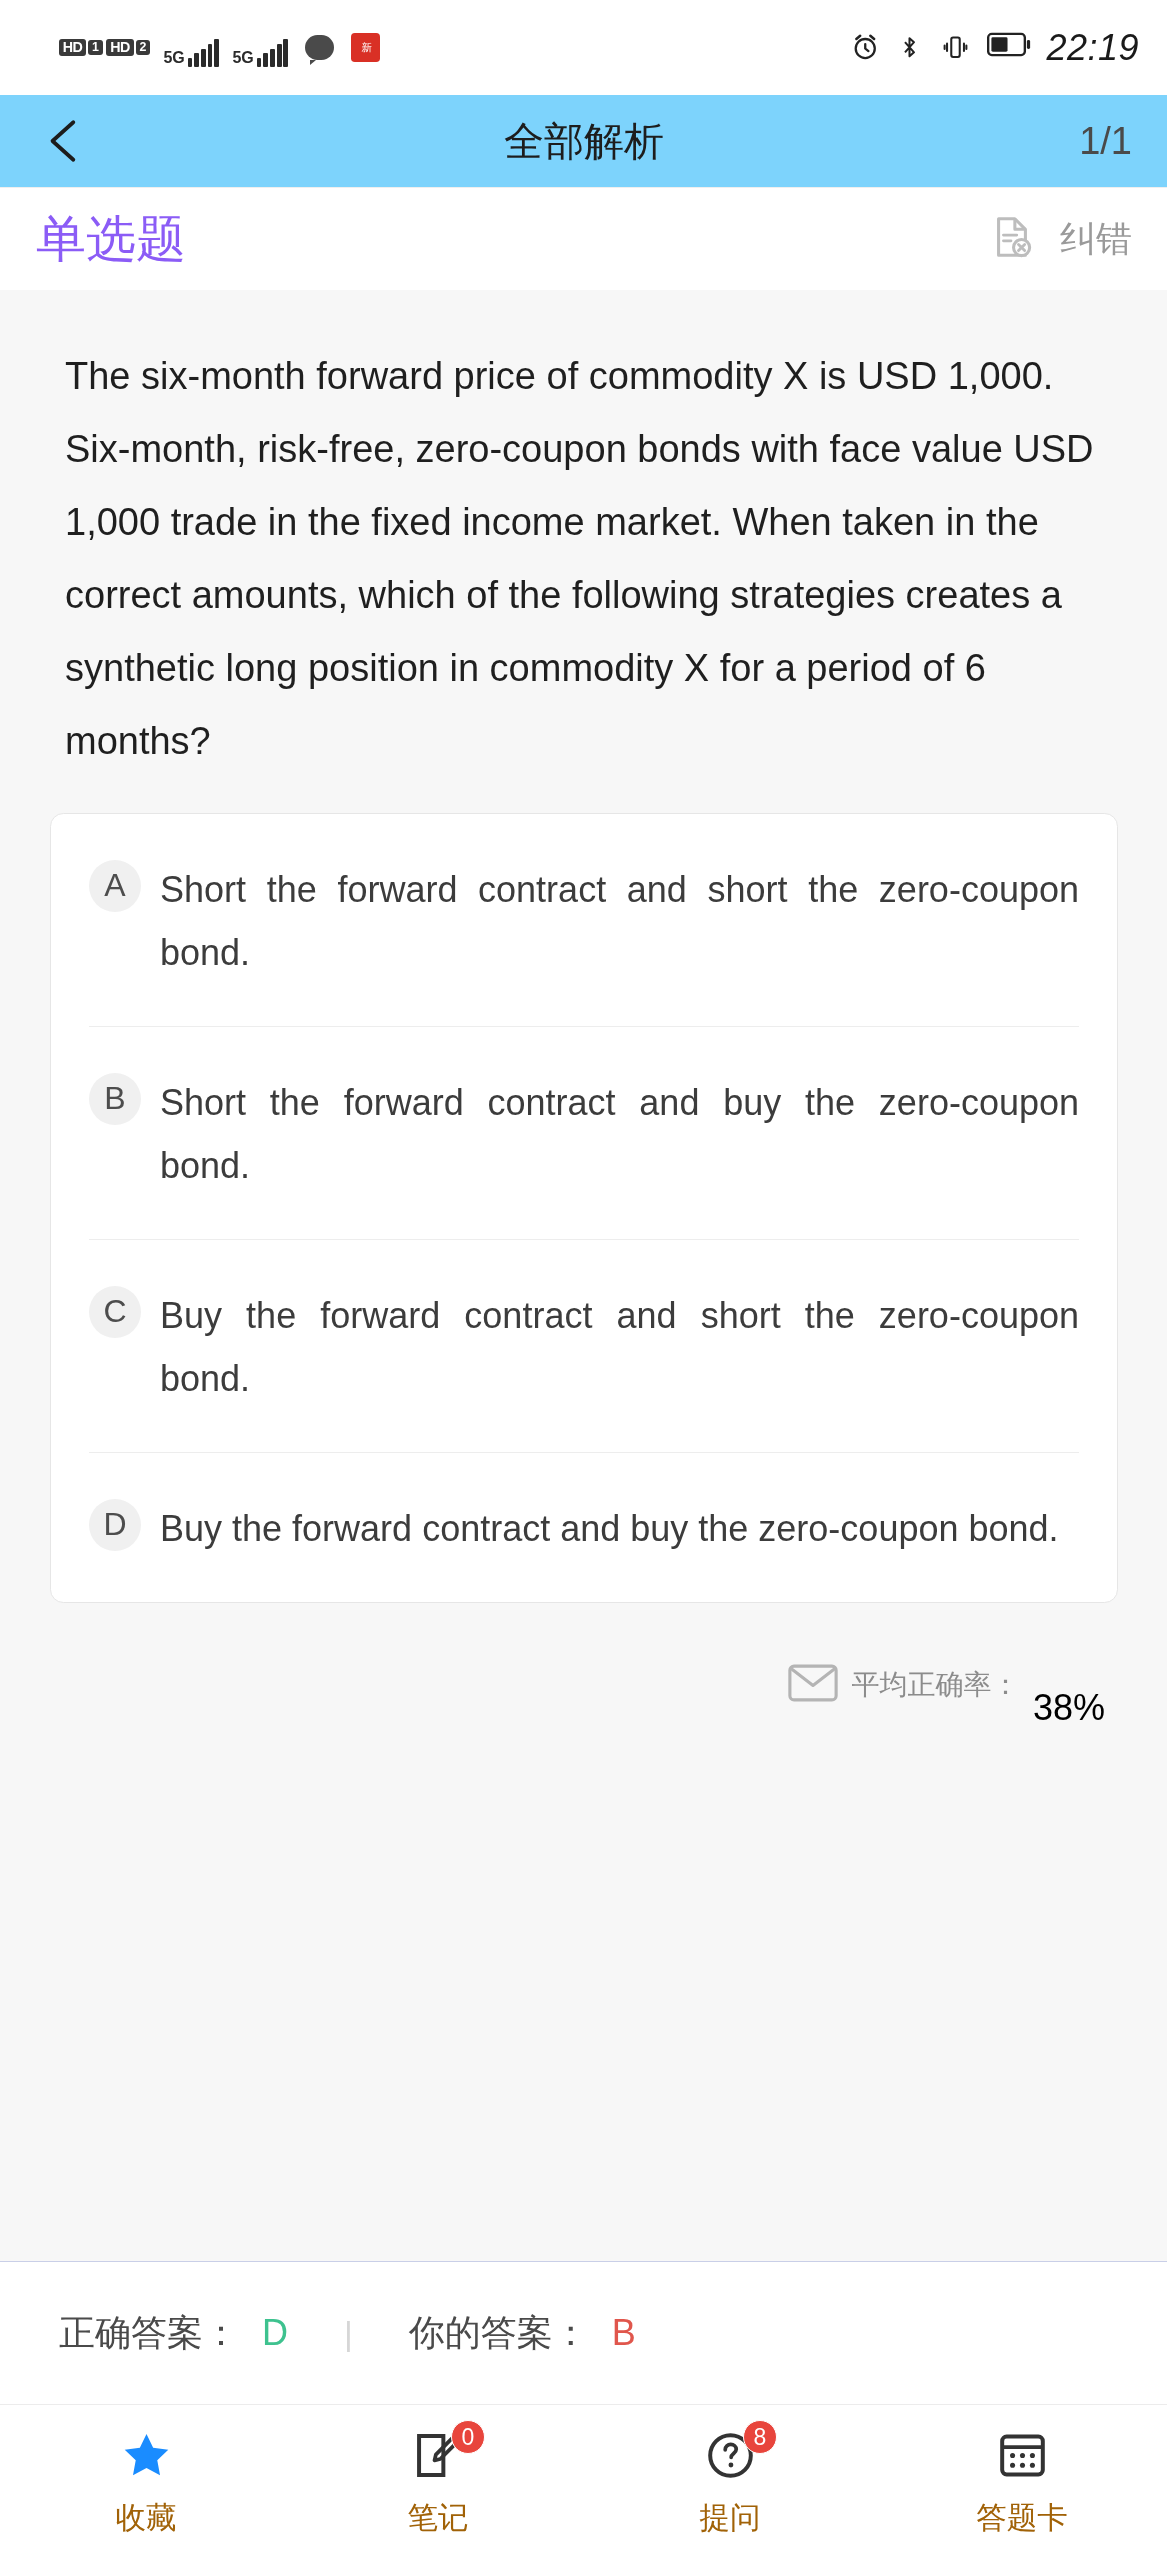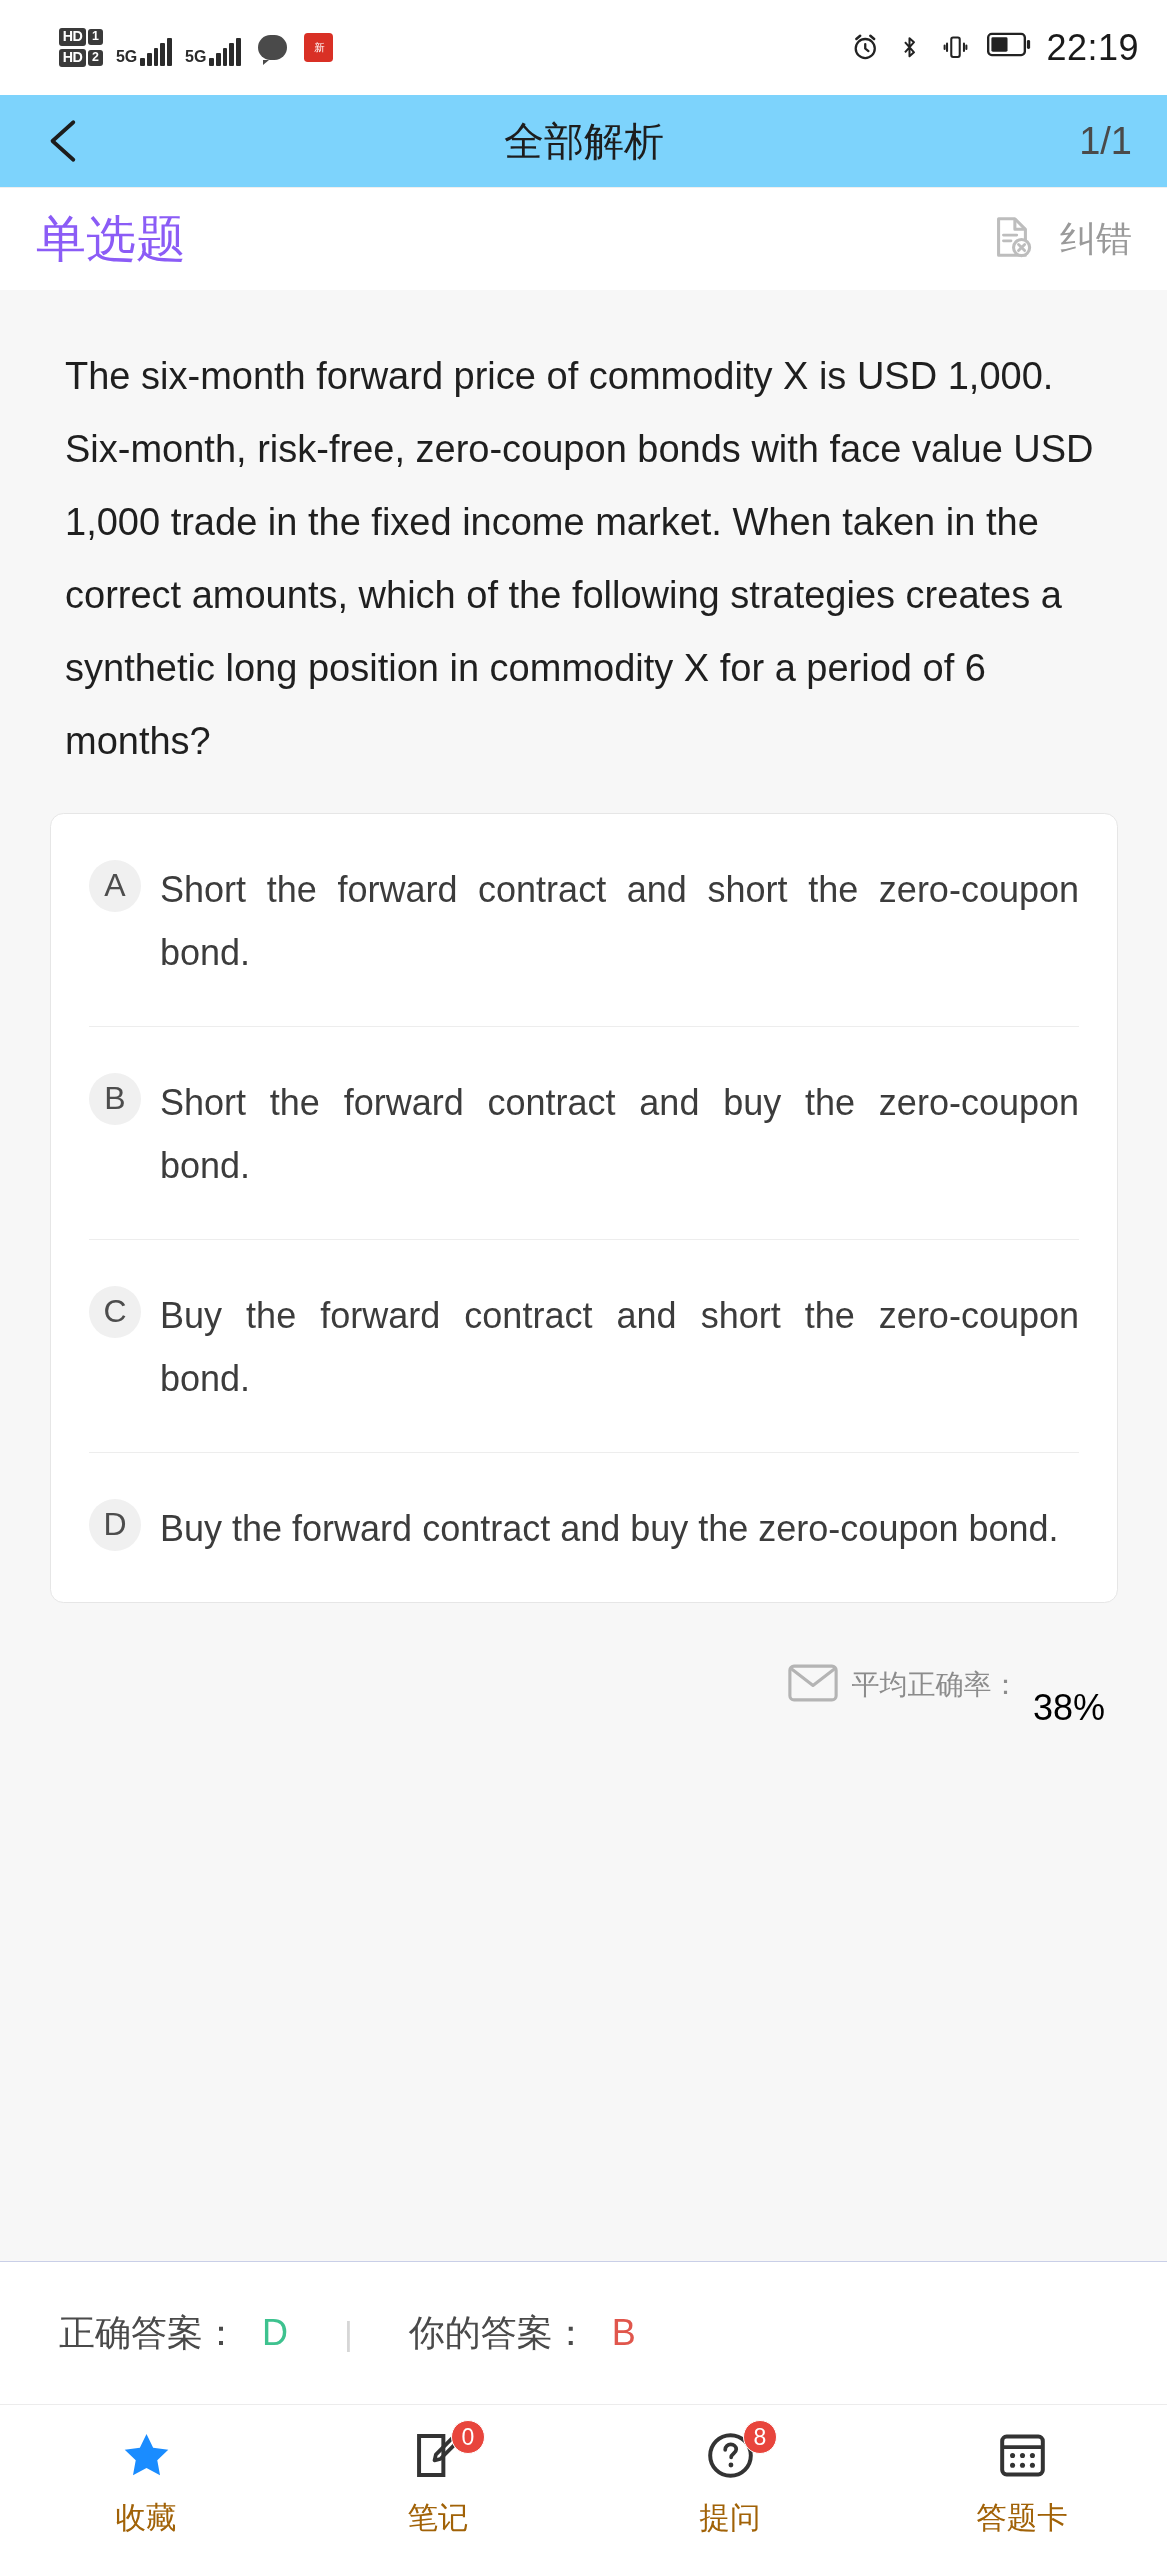--- a/index.html
+++ b/index.html
@@ -24,21 +24,21 @@
   .statusbar {
     height: 95px;
     background: #ffffff;
     display: flex;
     align-items: center;
     justify-content: space-between;
     padding: 0 29px 0 59px;
     flex: 0 0 auto;
   }
   .sb-left { display: flex; align-items: center; gap: 9.5px; }
-  .hd-stack { display: flex; flex-direction: column; gap: 3.8px; }
+  .hd-stack { display: flex; flex-direction: row; gap: 3.8px; }
   .hd-badge {
     display: flex; align-items: center; gap: 1.9px;
   }
   .hd-label {
     background: #3a3a3a; color: #fff; font-size: 14.3px; font-weight: bold;
     padding: 1px 3.8px; border-radius: 2.9px; line-height: 1.1;
     letter-spacing: -0.5px;
   }
   .hd-num {
     background: #3a3a3a; color: #fff; font-size: 12.4px; font-weight: bold;
@@ -60,21 +60,21 @@
   .bubble:after {
     content: ""; position: absolute; bottom: -4.8px; left: 4.8px;
     border-left: 6.7px solid #4a4a4a; border-bottom: 5.7px solid transparent;
   }
   .redicon {
     width: 29px; height: 29px; background: #d93025; border-radius: 3.8px;
     margin-left: 7.6px; color: #fff; font-size: 10.5px; line-height: 29px;
     text-align: center; overflow: hidden; letter-spacing: -1.9px;
   }
   .sb-right { display: flex; align-items: center; gap: 15.3px; }
-  .sb-time { font-size: 36px; color: #1a1a1a; letter-spacing: 0.5px; }
+  .sb-time { font-size: 36px; color: #1a1a1a; letter-spacing: 0.5px; font-style: italic; }
   .ic { width: 30.5px; height: 30.5px; display: inline-block; }
 
   
   .navbar {
     height: 92px; background: #7dd3fc; display: flex; align-items: center;
     padding: 0 36px; flex: 0 0 auto; position: relative;
   }
   .nav-back {
     width: 57px; height: 57px; display: flex; align-items: center; justify-content: center;
   }

